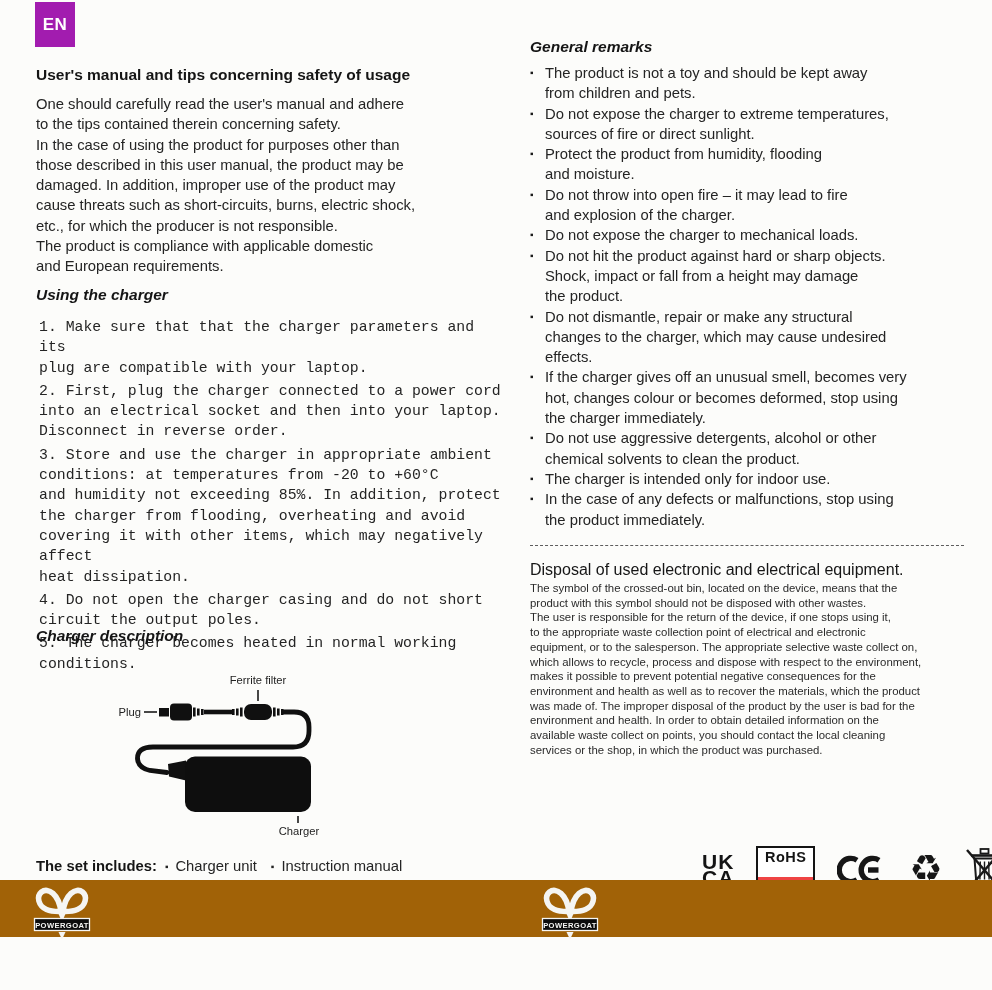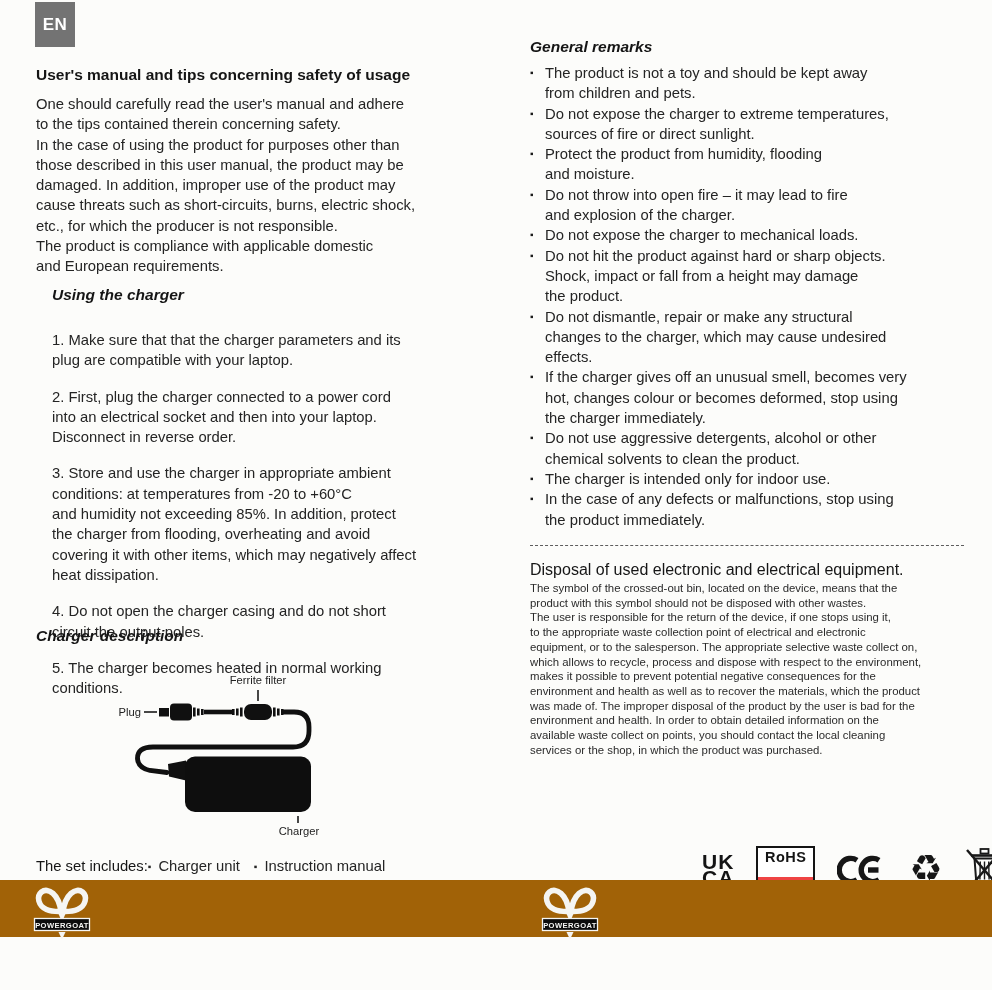--- a/index.html
+++ b/index.html
@@ -6,47 +6,47 @@
   .page{
     position:relative;width:992px;height:990px;margin:0 auto;
     background:#fcfcfa;overflow:hidden;
     font-family:"Liberation Sans","DejaVu Sans",sans-serif;
     color:#1f1f1f;
   }
   .pre{white-space:pre-line;}
   
   .en-badge{
     position:absolute;left:35px;top:2px;width:40px;height:45px;
-    background:#737373;color:#fff;display:flex;align-items:center;justify-content:center;
+    background:#a21caf;color:#fff;display:flex;align-items:center;justify-content:center;
     font-size:17px;font-weight:bold;letter-spacing:.5px;
   }
   
   .h1{position:absolute;left:36px;top:66px;width:468px;font-size:15.5px;font-weight:bold;color:#151515;}
   .h2{position:absolute;font-size:15.5px;font-weight:bold;color:#151515;font-style:italic;}
-  .h-using{left:36px;top:286px;margin-left:16px;}
+  .h-using{left:36px;top:286px;}
   .h-desc{left:36px;top:627px;text-align:right;}
   .h-remarks{left:530px;top:38px;}
   
   .bodytext{font-size:14.8px;line-height:20.3px;color:#242424;}
   .intro{position:absolute;left:36px;top:94px;width:468px;}
   .using-list{position:absolute;left:36px;top:314px;width:468px;}
-  .using-list .item{margin:16px;}
+  .using-list .item{margin:3px;font-family:Liberation Mono, monospace;}
   
   .remarks{position:absolute;left:530px;top:63px;width:446px;}
   .bullet{display:flex;}
   .bullet .marker{flex:0 0 15px;font-size:10px;line-height:20.3px;color:#1c1c1c;}
   .bullet .btxt{flex:1;}
   
   .sep{position:absolute;left:530px;top:545px;width:434px;border-top:1.6px dashed #5d5d5d;}
   
   .h-disposal{position:absolute;left:530px;top:561px;width:440px;font-size:16px;font-weight:normal;color:#161616;}
   .disposal{position:absolute;left:530px;top:581px;width:446px;font-size:11.4px;line-height:14.7px;color:#2a2a2a;}
   
   .set-line{position:absolute;left:36px;top:858px;display:flex;align-items:baseline;font-size:14.8px;}
-  .set-label{font-weight:normal;color:#151515;}
+  .set-label{font-weight:bold;color:#151515;margin-right:8px;}
   .set-item{margin-right:14px;color:#242424;}
   .set-item::before{content:"▪";font-size:10px;margin-right:7px;position:relative;top:-1px;}
   
   .diagram{position:absolute;left:80px;top:660px;}
   .dia-label{font-size:11.2px;fill:#222;font-family:"Liberation Sans","DejaVu Sans",sans-serif;}
   
   .marks-row{position:absolute;left:702px;top:848px;height:44px;display:flex;align-items:center;gap:22px;}
   .ukca{font-weight:900;font-size:21px;line-height:16.5px;letter-spacing:1px;color:#141414;text-align:center;}
   .rohs{border:2.5px solid #141414;text-align:center;background:#fff;}
   .rohs-top{font-size:14.5px;font-weight:800;padding:1px 6px 12px 6px;color:#141414;letter-spacing:.5px;}

